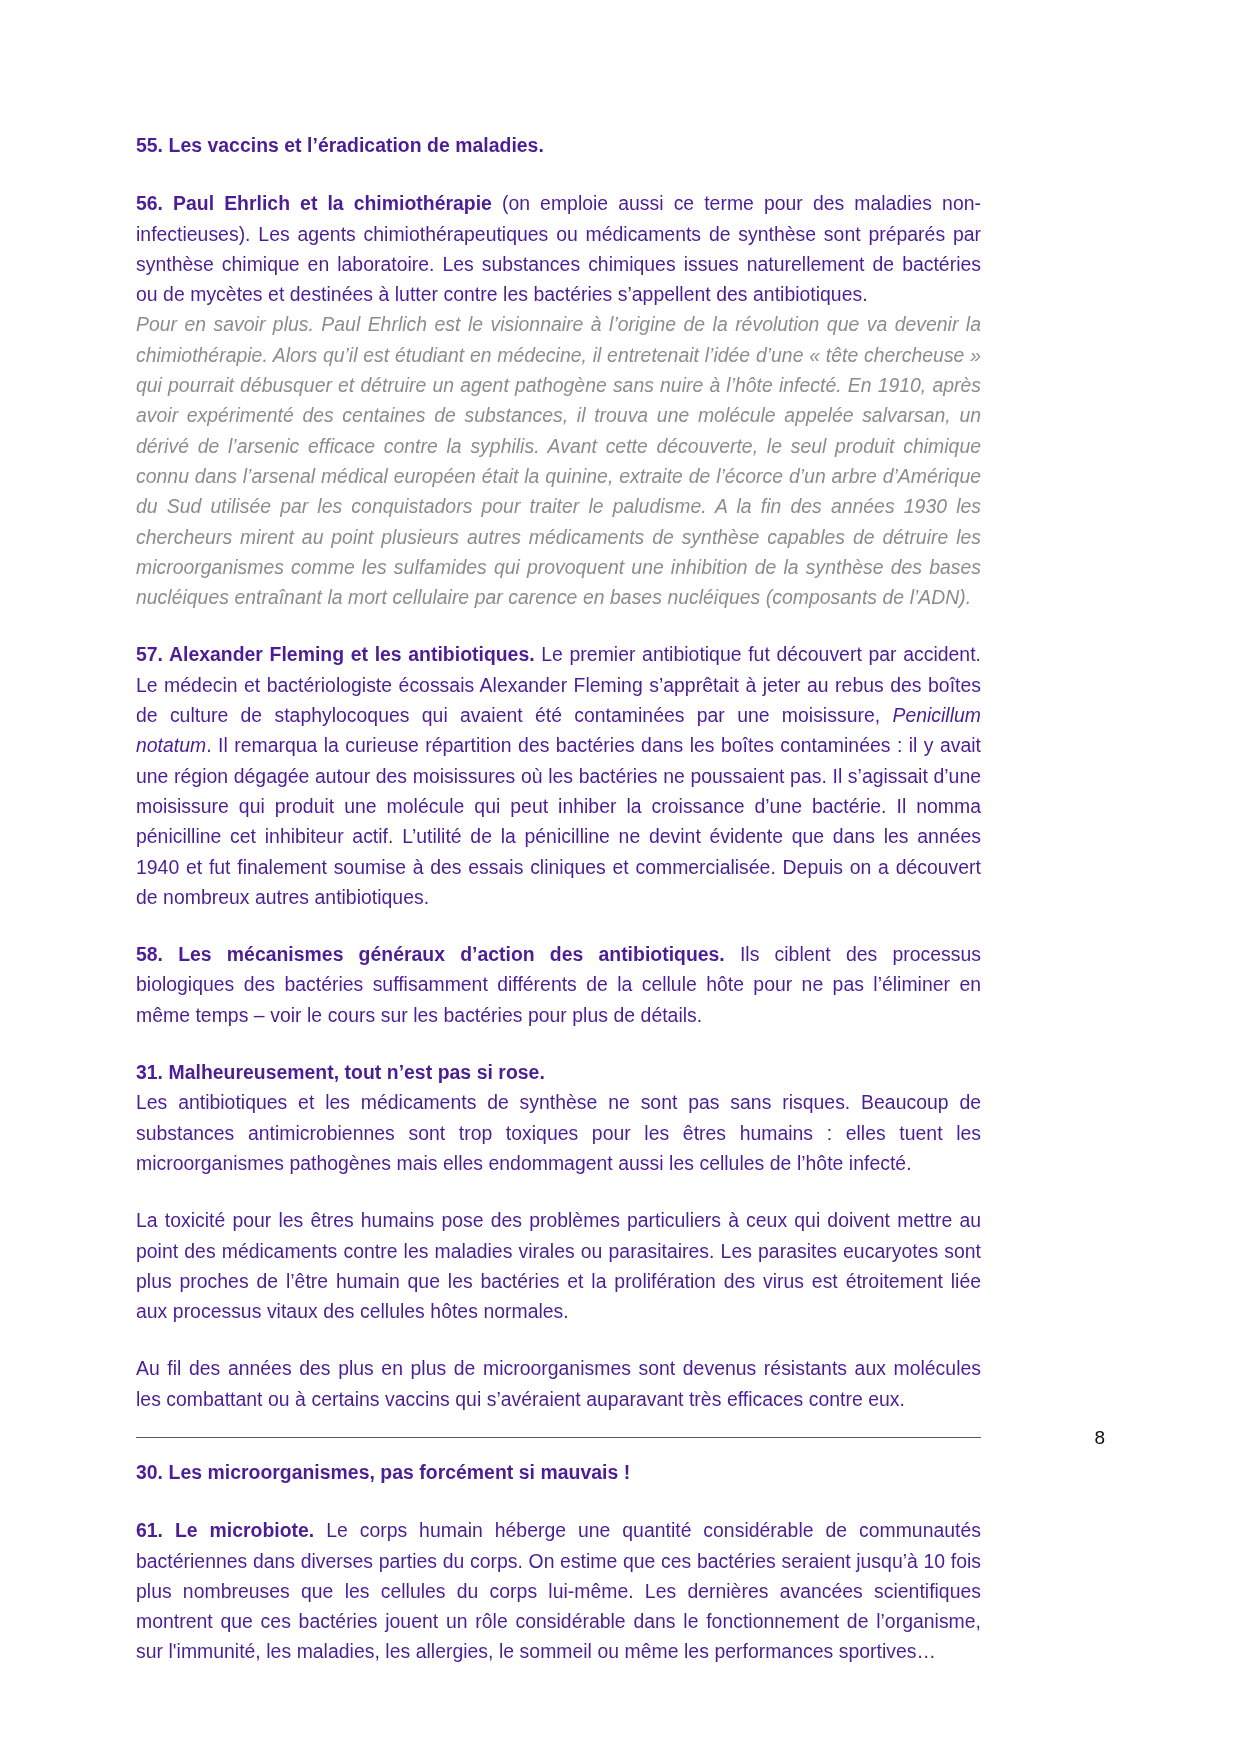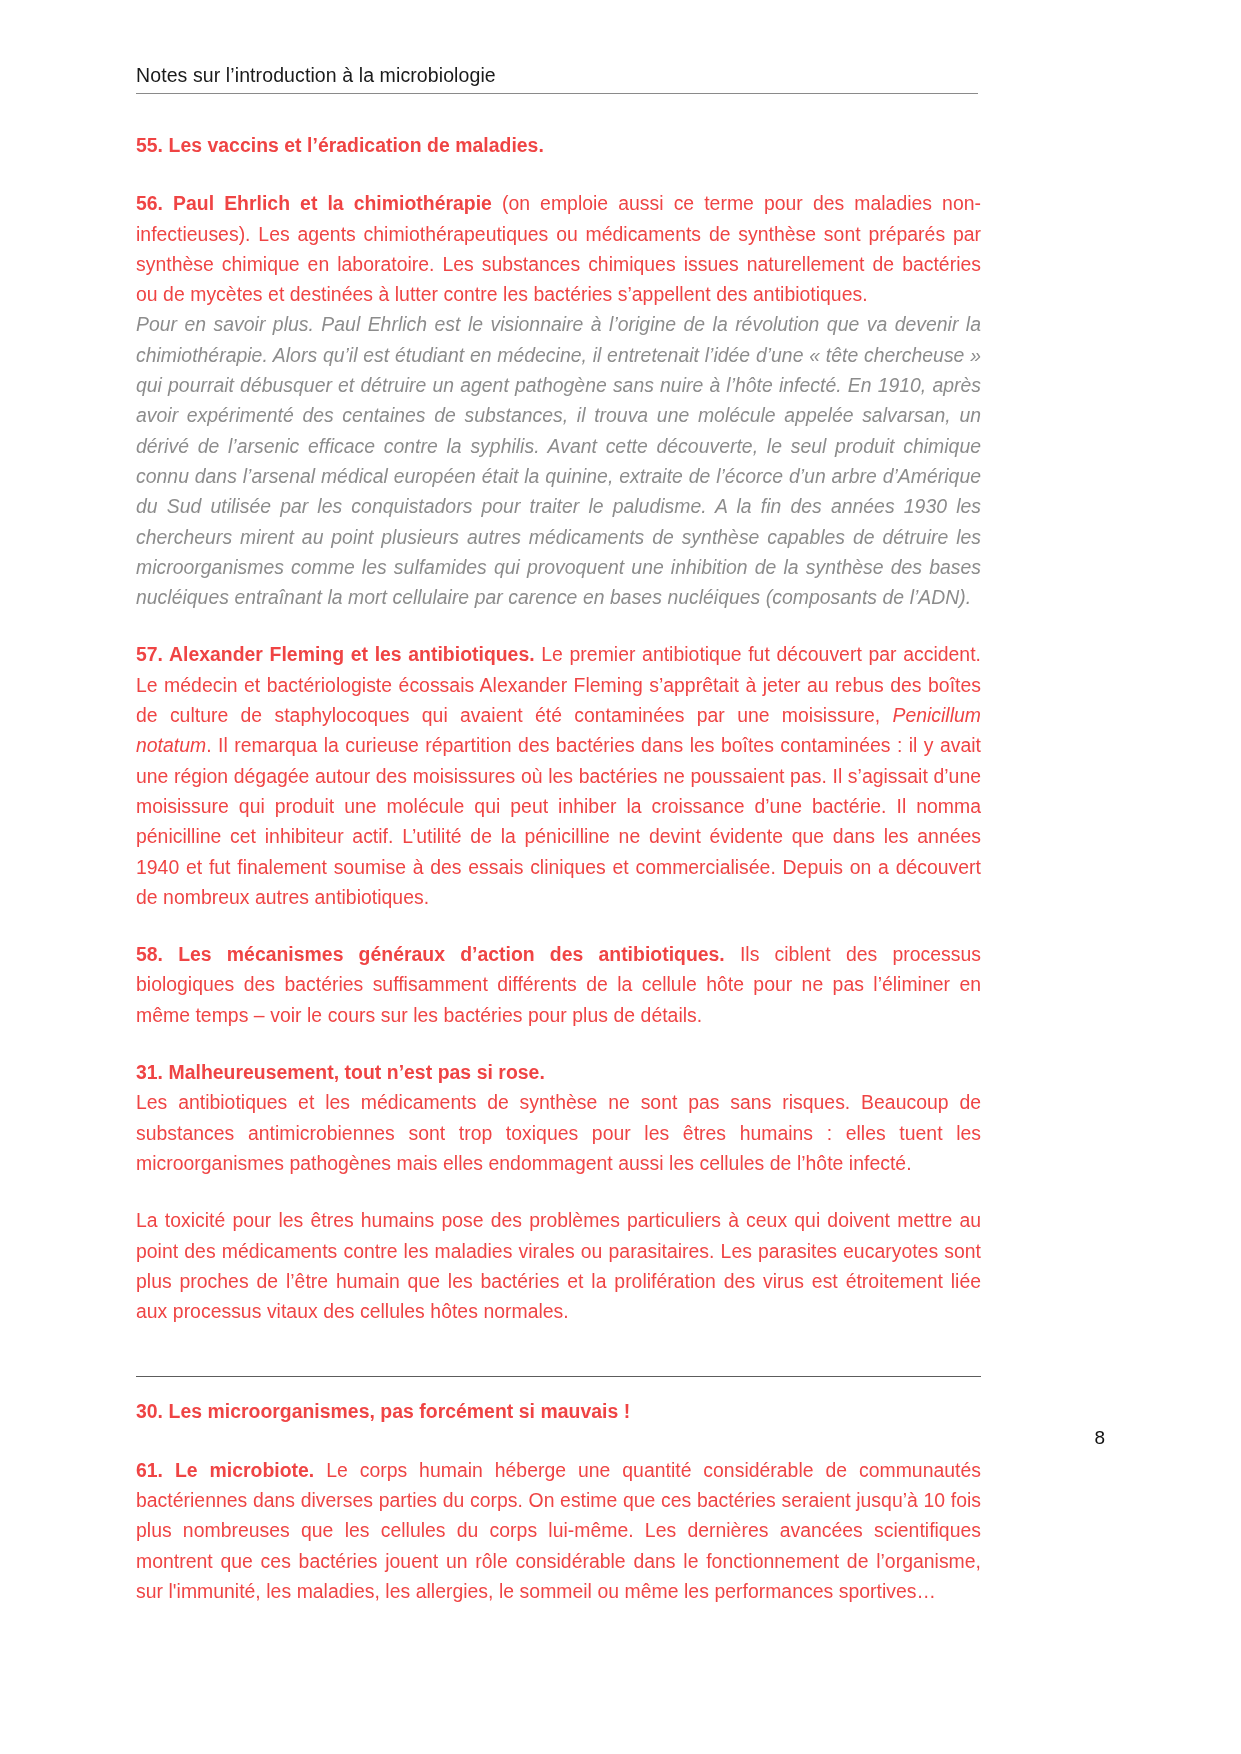--- a/index.html
+++ b/index.html
@@ -50,21 +50,21 @@
     top: 130px;
     width: 845px;
   }
 
   p.para {
     margin: 0 0 0 0;
     font-size: 19.4px;
     line-height: 30.3px;
     text-align: justify;
     text-justify: inter-word;
-    color: #ef4444;
+    color: #4c1d95;
     letter-spacing: 0.02px;
     word-spacing: 0.1px;
   }
 
   p.para.gray {
     color: #8c8c8c;
     font-style: italic;
   }
 
   .b { font-weight: bold; }
@@ -91,24 +91,20 @@
     font-size: 19px;
     line-height: 24px;
     color: #111111;
   }
 </style>
 </head>
 <body>
 
 <div class="page">
 
-  <div class="header-zone">
-    <div class="header-title">Notes sur l’introduction à la microbiologie</div>
-    <div class="header-rule"></div>
-  </div>
 
   <div class="content">
 
     <p class="para">
       <span class="b">55. Les vaccins et l’éradication de maladies.</span>
     </p>
 
     <div class="sp-lg"></div>
 
     <p class="para">
@@ -142,20 +138,23 @@
     </p>
 
     <div class="sp-md"></div>
 
     <p class="para">
       <span>La toxicité pour les êtres humains pose des problèmes particuliers à ceux qui doivent mettre au point des médicaments contre les maladies virales ou parasitaires. Les parasites eucaryotes sont plus proches de l’être humain que les bactéries et la prolifération des virus est étroitement liée aux processus vitaux des cellules hôtes normales.</span>
     </p>
 
     <div class="sp-md"></div>
 
+    <p class="para">
+      <span>Au fil des années des plus en plus de microorganismes sont devenus résistants aux molécules les combattant ou à certains vaccins qui s’avéraient auparavant très efficaces contre eux.</span>
+    </p>
 
     <div class="body-rule"></div>
 
     <p class="para">
       <span class="b">30. Les microorganismes, pas forcément si mauvais !</span>
     </p>
 
     <div class="sp-lg"></div>
 
     <p class="para">

